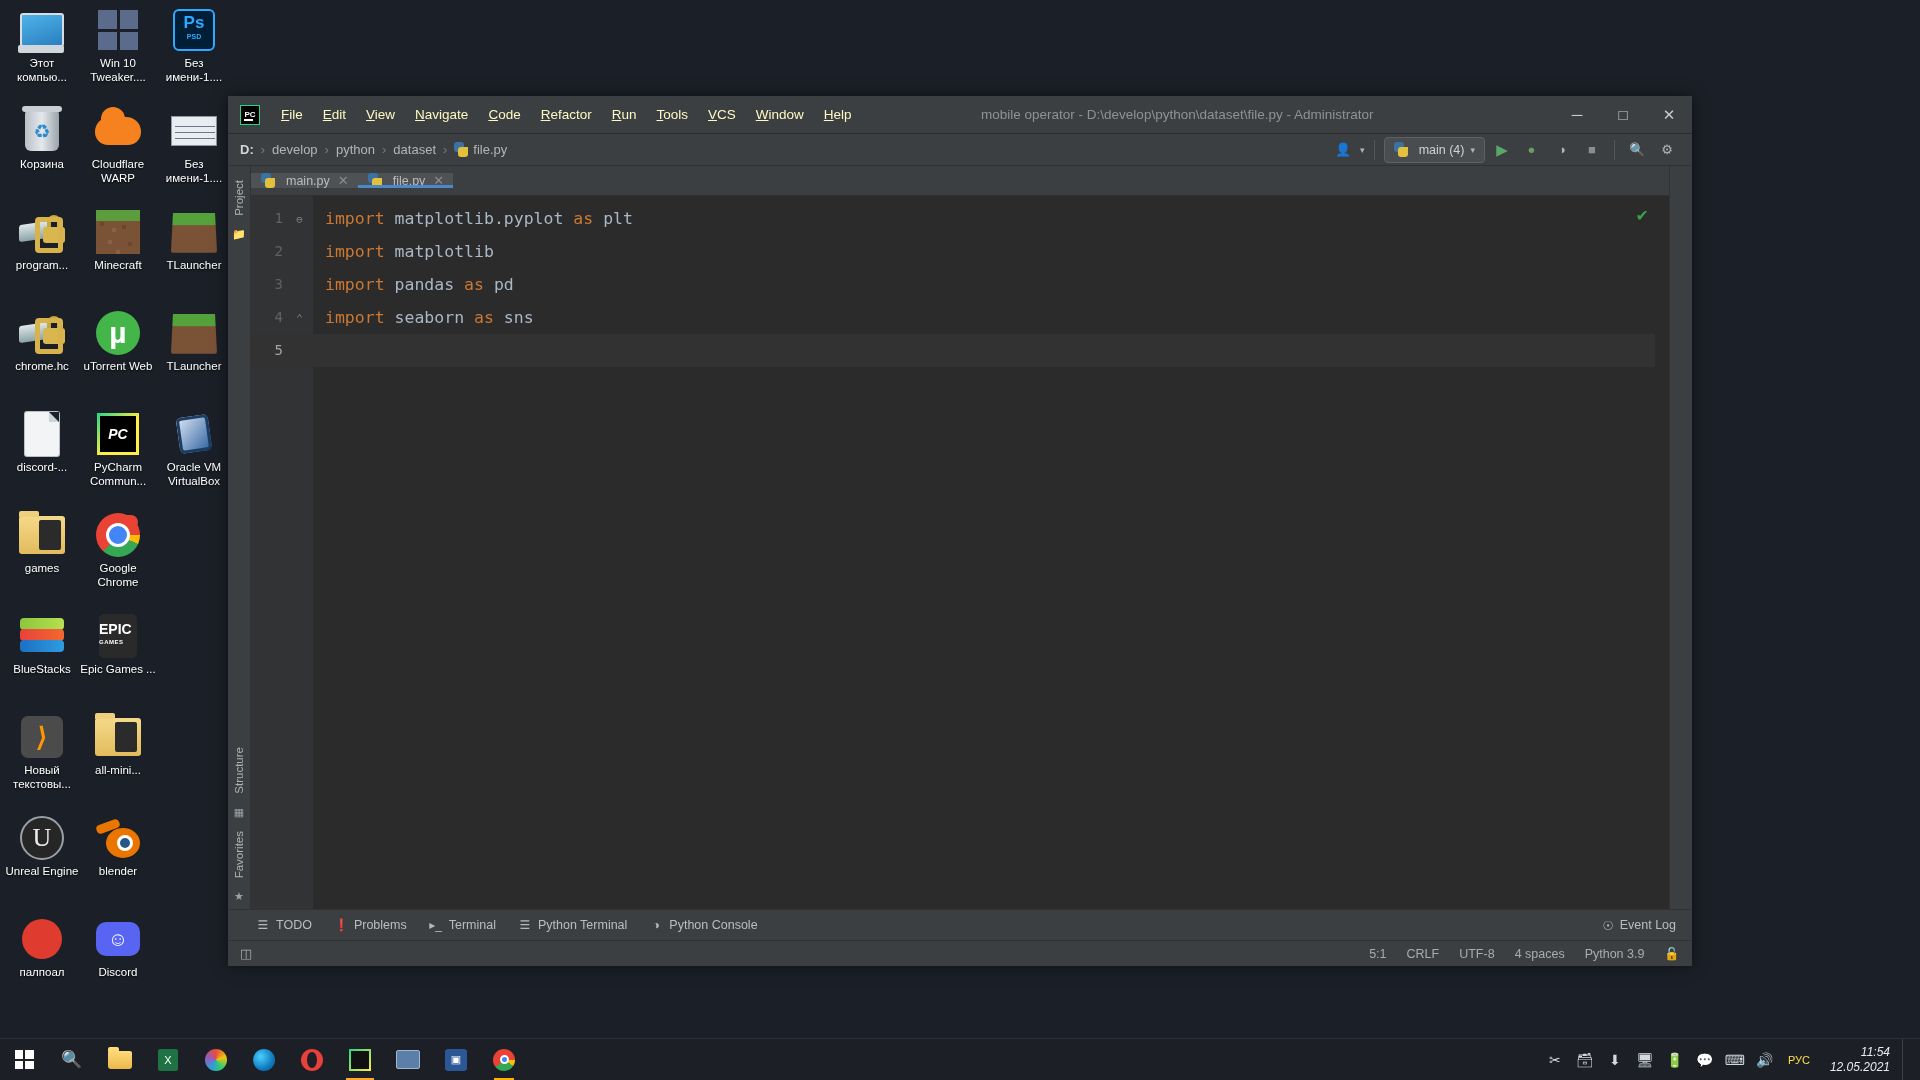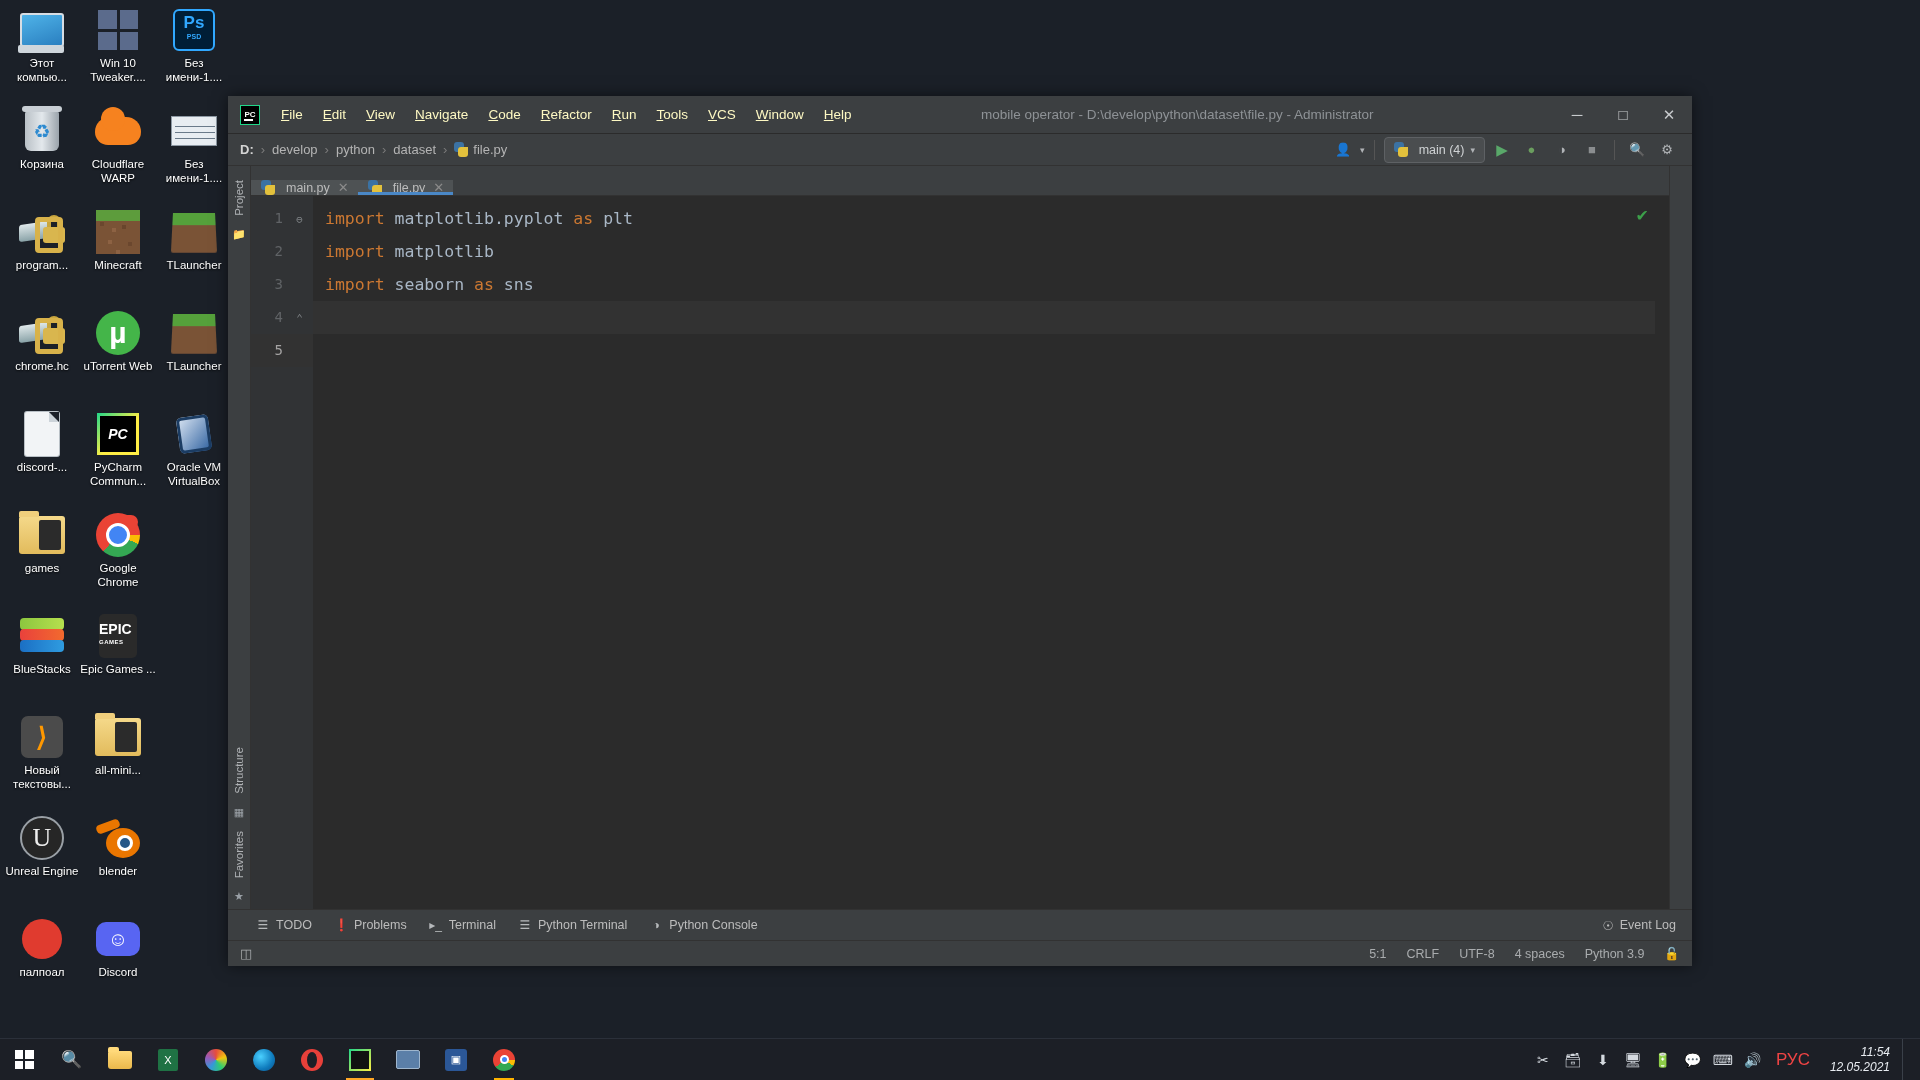--- a/index.html
+++ b/index.html
@@ -184,21 +184,21 @@
     font-size: 11.5px; color: #b0b3b6;
     padding: 6px 3px; cursor: default;
   }
   .rail-ic { margin: 6px 0; color: #9aa0a6; font-size: 11px; }
   .rail-spacer { flex: 1; }
 
   #editor-col { flex: 1; display: flex; flex-direction: column; min-width: 0; background: #2b2b2b;}
   #tabs-row {
     height: 30px; flex: 0 0 30px;
     background: #3c3f41;
-    display: flex; align-items: flex-end;
+    display: flex; align-items: center;
     border-bottom: 1px solid #323232;
   }
   .etab {
     display: flex; align-items: center; gap: 6px;
     padding: 0 9px 0 10px;
     font-size: 12.5px; color: #bcbcbc; cursor: default;
     background: #4e5254;
     position: relative;
   }
   .etab.active { background: #4e5254; }
@@ -299,21 +299,21 @@
   .tb-opera i{width:10px;height:16px;border-radius:50%;background:#1c1f26;}
   .tb-pycharm { width:22px;height:22px;background:linear-gradient(135deg,#21d789,#ffee45);padding:2px;}
   .tb-pycharm i{display:block;width:100%;height:100%;background:#111;}
   .tb-photo { width:24px;height:19px;background:#5b7fa8;border:1px solid #9fb6cd;border-radius:2px;}
   .tb-blue { width:22px;height:22px;background:#2b5797;border-radius:3px;color:#fff;font-size:11px;display:flex;align-items:center;justify-content:center;}
   .tb-chrome { width:22px;height:22px;border-radius:50%;background:conic-gradient(from -30deg,#ea4335 0 33%,#fbbc05 33% 42%,#34a853 42% 72%,#ea4335 72% 100%);display:flex;align-items:center;justify-content:center;}
   .tb-chrome i { width:9px;height:9px;border-radius:50%;background:#4285f4;border:2px solid #fff;}
 
   #tb-right { margin-left: auto; display: flex; align-items: center; gap: 0; padding-right: 8px; height:42px;}
   .tray { width: 30px; height:42px; display:flex;align-items:center;justify-content:center; color:#d4d9df; font-size:14px; cursor: default;}
-  #tray-lang { padding: 0 8px; color:#ef4444; font-size:17px; }
+  #tray-lang { padding: 0 8px; color:#fde047; font-size:11px; }
   #clock { display:flex; flex-direction:column; align-items:flex-end; justify-content:center; padding:0 12px; color:#e8ecf1; font-size:12px; line-height:15px; cursor:default;font-style:italic;}
   #show-desktop { width:10px; height:42px; border-left:1px solid #3a4049;}
 </style>
 </head>
 <body>
 
 <div id="desktop">
   <div id="icon-grid">
       <div class="dicon">
         <span class="glyph">
@@ -599,20 +599,21 @@
         <div id="gutter">
             <div class="gline"><span>1</span><span class="fold">⊖</span></div>
             <div class="gline"><span>2</span></div>
             <div class="gline"><span>3</span></div>
             <div class="gline"><span>4</span><span class="fold">⌃</span></div>
             <div class="gline curr"><span>5</span></div>
           </div>
         <div id="code">
             <div class="cline"><span class="kw">import</span><span class="id"> matplotlib.pyplot </span><span class="kw">as</span><span class="id"> plt</span></div>
             <div class="cline"><span class="kw">import</span><span class="id"> matplotlib</span></div>
+            <div class="cline"><span class="kw">import</span><span class="id"> pandas </span><span class="kw">as</span><span class="id"> pd</span></div>
             <div class="cline"><span class="kw">import</span><span class="id"> seaborn </span><span class="kw">as</span><span class="id"> sns</span></div>
             <div class="cline curr">&nbsp;</div>
           </div>
         <div id="right-marker"></div>
         <div id="ok-check">✔</div>
       </div>
     </div>
 
     <div id="right-rail"></div>
   </div>

